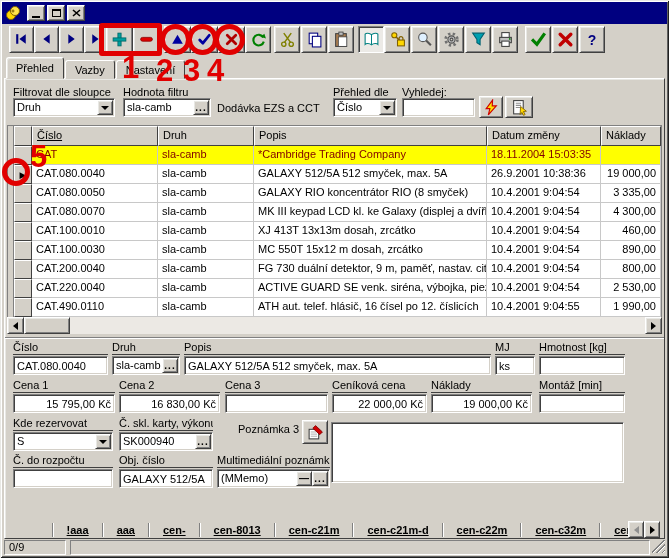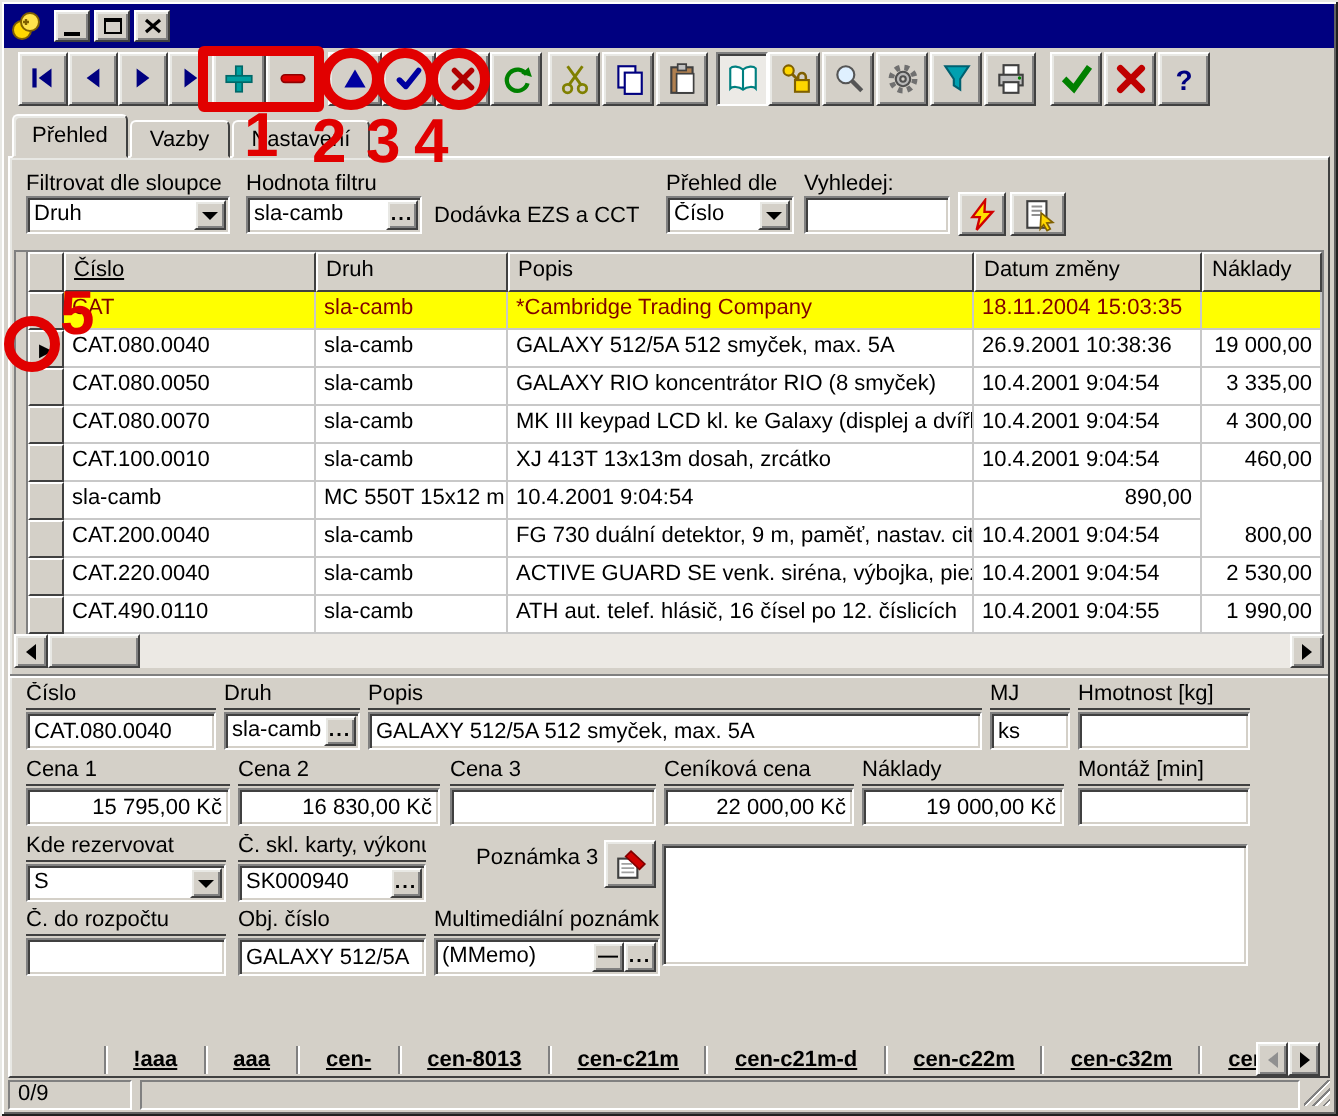--- a/index.html
+++ b/index.html
@@ -373,20 +373,21 @@
           <div class="rh"></div>
         <div class="c">CAT.100.0010</div>
         <div class="c">sla-camb</div>
         <div class="c">XJ 413T 13x13m dosah, zrcátko</div>
         <div class="c">10.4.2001 9:04:54</div>
         <div class="c num">460,00</div>
       </div>
       <div class="grow">
         <div class="strip"></div>
           <div class="rh"></div>
+        <div class="c">CAT.100.0030</div>
         <div class="c">sla-camb</div>
         <div class="c">MC 550T 15x12 m dosah, zrcátko</div>
         <div class="c">10.4.2001 9:04:54</div>
         <div class="c num">890,00</div>
       </div>
       <div class="grow">
         <div class="strip"></div>
           <div class="rh"></div>
         <div class="c">CAT.200.0040</div>
         <div class="c">sla-camb</div>

